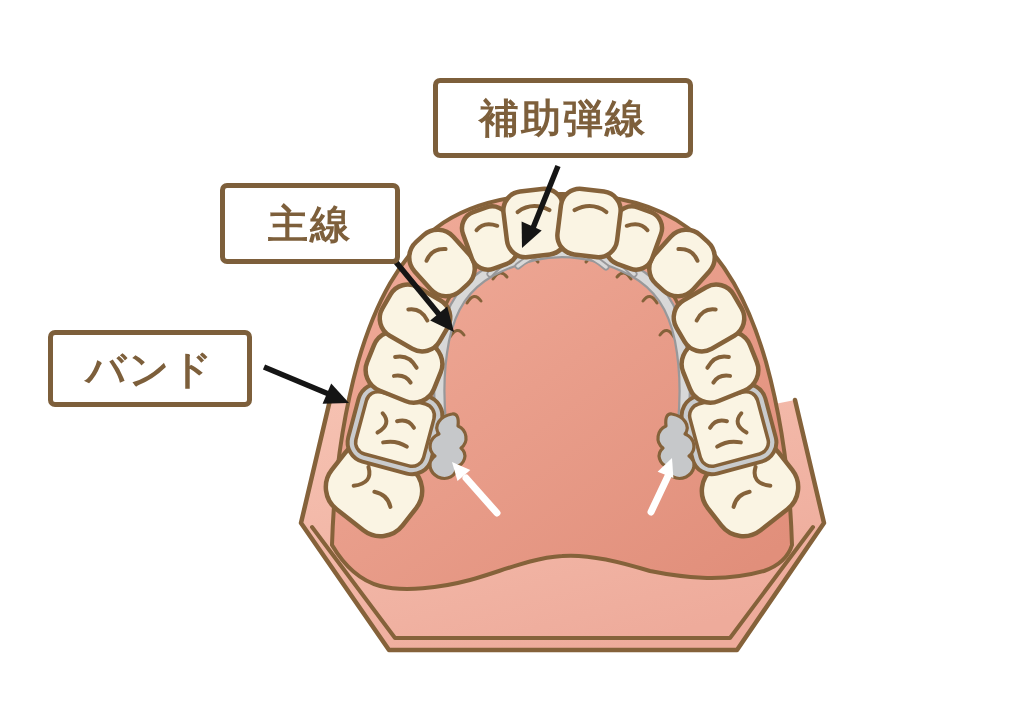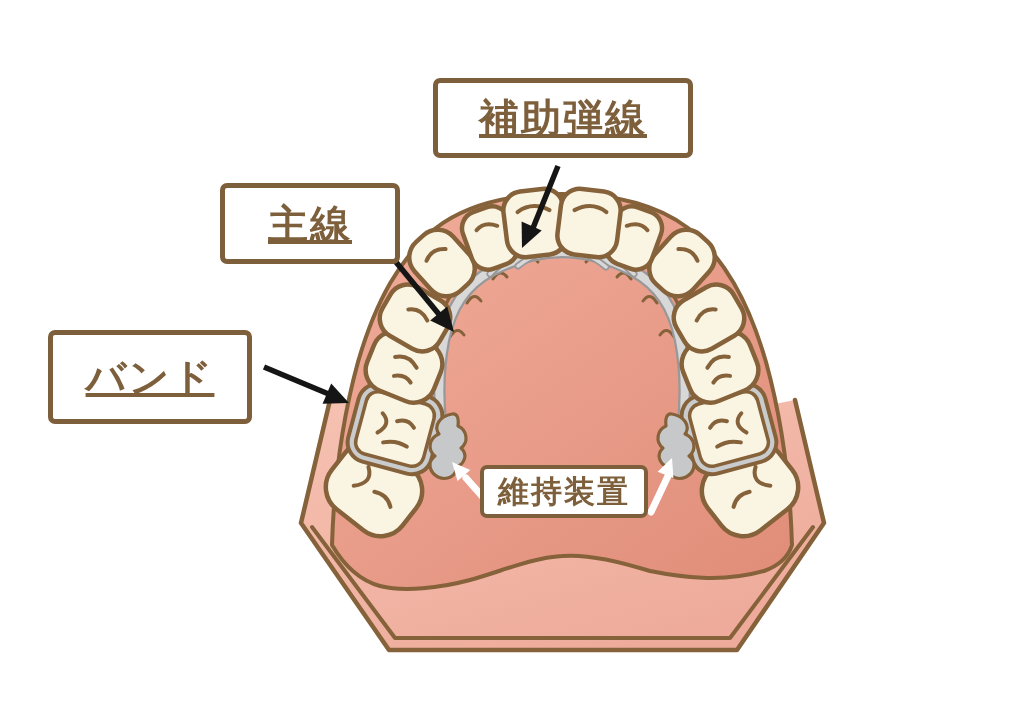--- a/index.html
+++ b/index.html
@@ -7,25 +7,25 @@
     position:relative;width:1024px;height:711px;background:#ffffff;overflow:hidden;
     font-family:"DejaVu Sans","Liberation Sans",sans-serif;
   }
   .stage svg{position:absolute;left:0;top:0;}
   .callout{
     position:absolute;box-sizing:border-box;background:#ffffff;
     border:5px solid #7d5f3b;border-radius:7px;color:#7d5f3b;
     display:flex;align-items:center;justify-content:center;
     font-weight:bold;letter-spacing:2px;line-height:1;
   }
-  .callout.lg{font-size:40px;text-decoration:underline;}
+  .callout.lg{font-size:40px;}
   .callout.sm{font-size:31px;border-width:4px;}
   #label-aux   {left:433px;top:78px; width:260px;height:80px;}
   #label-main  {left:220px;top:153px;width:180px;height:81px;margin-top:30px;}
-  #label-band  {left:48px; top:330px;width:204px;height:94px;}
+  #label-band  {left:48px; top:330px;width:204px;height:77px;}
   #label-ret   {left:480px;top:465px;width:168px;height:53px;}
 </style>
 </head>
 <body>
 
 <div class="stage">
 
   <svg width="1024" height="711" viewBox="0 0 1024 711">
     <defs>
       <linearGradient id="gumGrad" x1="0" y1="0" x2="0.85" y2="1">
@@ -177,17 +177,14 @@
   </div>
 
   <div class="callout lg" id="label-main">
     <span>主線</span>
   </div>
 
   <div class="callout lg" id="label-band">
     <span>バンド</span>
   </div>
 
-  <div class="callout sm" id="label-ret">
-    <span>維持装置</span>
-  </div>
 
 </div>
 
 </body></html>

